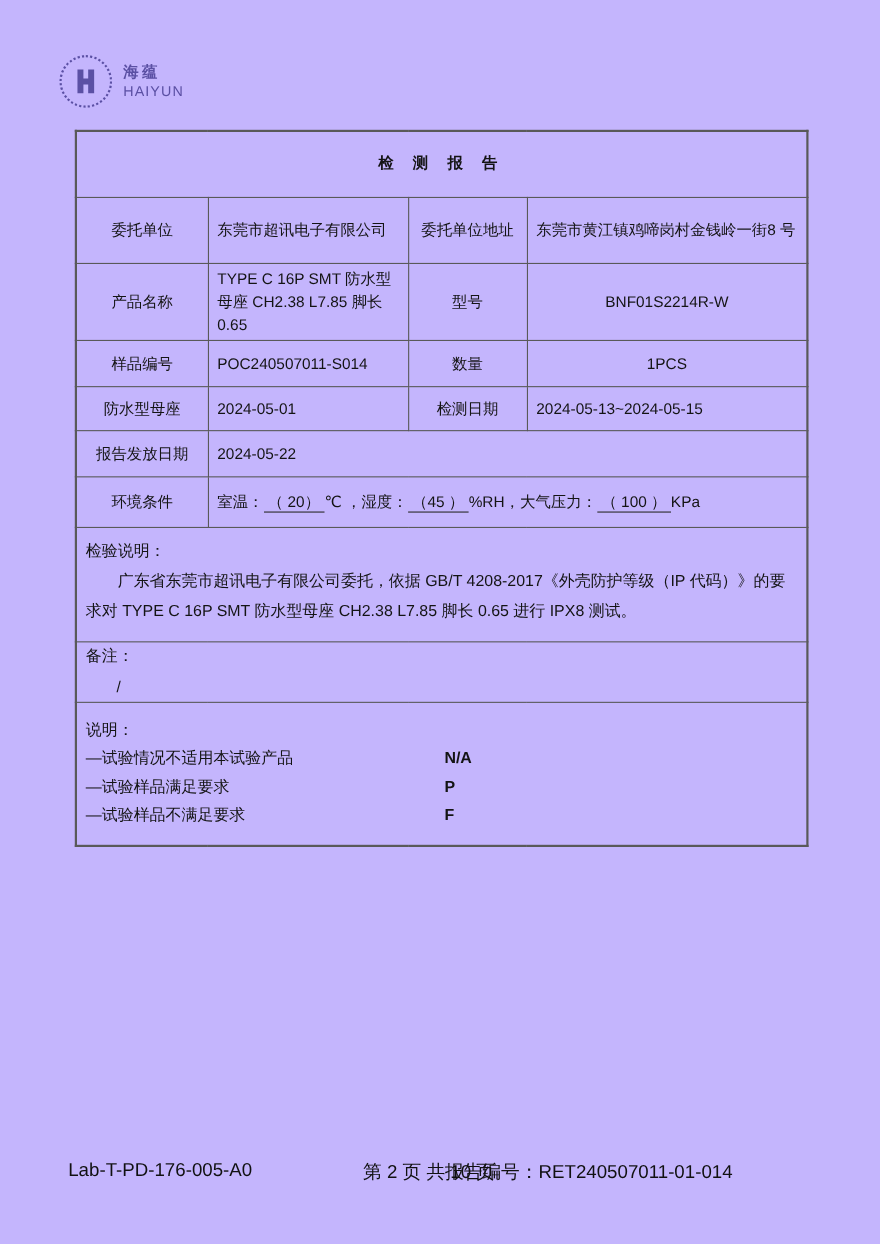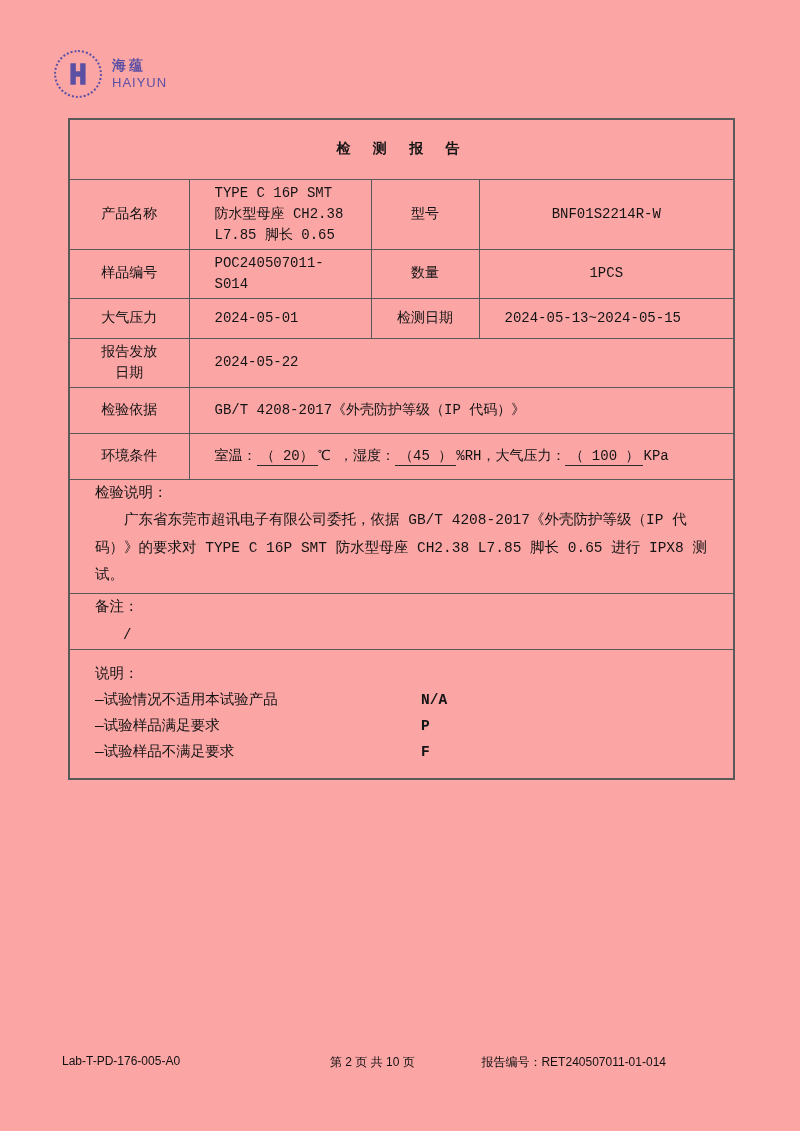--- a/index.html
+++ b/index.html
@@ -1,42 +1,42 @@
 <!DOCTYPE html>
 <html><head>
 <meta charset="utf-8">
 <style>
   * { margin:0; padding:0; box-sizing:border-box; }
   html,body { background:#ffffff; }
   body {
     width:800px; height:1131px; position:relative; overflow:hidden;
     font-family:"Liberation Sans","DejaVu Sans",sans-serif; color:#141414;
   }
-  .page { position:absolute; inset:0; background:#fca5a5; }
+  .page { position:absolute; inset:0; background:#c4b5fd; }
 
   
   .logo { position:absolute; left:54px; top:50px; display:flex; align-items:center; gap:10px; }
   .logo-circle {
     width:48px; height:48px; border:2px dotted #5b50a4; border-radius:50%;
     display:flex; align-items:center; justify-content:center;
   }
   .logo-circle svg { width:26px; height:26px; }
   .logo-text { display:flex; flex-direction:column; line-height:1.25; }
   .logo-cn { color:#5b50a4; font-size:14px; font-weight:bold; letter-spacing:3px; }
   .logo-en { color:#5b50a4; font-size:13px; letter-spacing:1px; }
 
   
   table.report {
     position:absolute; left:68px; top:118px; width:665px;
     border-collapse:collapse; table-layout:fixed;
     border:2px solid #595959;
   }
   table.report td {
-    border:1px solid #595959; font-size:14px; padding:3px 25px;
-    vertical-align:middle; word-break:break-word; line-height:1.5;font-family:Liberation Mono, monospace;
+    border:1px solid #595959; font-size:14px; padding:3px 8px;
+    vertical-align:middle; word-break:break-word; line-height:1.5;
   }
   td.title-cell {
     text-align:center; font-weight:bold; font-size:23px; letter-spacing:7px;
     font-family:"Liberation Serif","DejaVu Serif",serif;
   }
   td.lab { text-align:center; }
   td.val { text-align:left; }
   td.val.center { text-align:center; }
   .rh60 td{height:60px} .rh54 td{height:54px} .rh42 td{height:42px}
   .rh40 td{height:40px} .rh46 td{height:46px}
@@ -46,21 +46,21 @@
   td.sec .sec-head { font-size:14.5px; }
   td.sec p.sec-body { text-indent:2em; line-height:1.9; margin-top:3px; font-size:14.5px; }
   td.sec .remark-val { margin-left:2em; margin-top:6px; }
 
   .legend-line { position:relative; margin-top:4px; font-size:14.5px; }
   .legend-code { position:absolute; left:326px; top:0; font-weight:bold; }
 
   .uline { border-bottom:1px solid #2a2a2a; padding:0 4px; display:inline-block; line-height:1.25; }
 
   
-  .footer { position:absolute; left:0; top:1054px; width:728px; height:20px; font-size:12px; color:#111; }
+  .footer { position:absolute; left:0; top:1054px; width:728px; height:20px; font-size:17px; color:#111; }
   .footer .f-left { position:absolute; left:62px; }
   .footer .f-center { position:absolute; left:330px; }
   .footer .f-right { position:absolute; right:62px; }
 </style>
 </head>
 <body>
 
 <div class="page">
 
   <div class="logo">
@@ -81,52 +81,54 @@
         <col style="width:182px">
         <col style="width:108px">
         <col style="width:255px">
     </colgroup>
 
     <tbody>
         <tr class="rh60">
       <td colspan="4" class="title-cell">检 测 报 告</td>
     </tr>
 
+    <tr class="rh60">
+      <td class="lab">委托单位</td>
+      <td class="val">东莞市超讯电子有限公司</td>
+      <td class="lab">委托单位地址</td>
+      <td class="val">东莞市黄江镇鸡啼岗村金钱岭一街8 号</td>
+    </tr>
 
     <tr class="rh54">
       <td class="lab">产品名称</td>
       <td class="val">TYPE C 16P SMT 防水型母座 CH2.38 L7.85 脚长 0.65</td>
       <td class="lab">型号</td>
       <td class="val center">BNF01S2214R-W</td>
     </tr>
 
     <tr class="rh42">
       <td class="lab">样品编号</td>
       <td class="val">POC240507011-S014</td>
       <td class="lab">数量</td>
       <td class="val center">1PCS</td>
     </tr>
 
 
     <tr class="rh40">
-      <td class="lab">大气压力</td>
+      <td class="lab">防水型母座</td>
       <td class="val">2024-05-01</td>
       <td class="lab">检测日期</td>
       <td class="val">2024-05-13~2024-05-15</td>
     </tr>
 
     <tr class="rh42">
       <td class="lab">报告发放日期</td>
       <td class="val" colspan="3">2024-05-22</td>
     </tr>
 
-    <tr class="rh46">
-      <td class="lab">检验依据</td>
-      <td class="val" colspan="3">GB/T 4208-2017《外壳防护等级（IP 代码）》</td>
-    </tr>
 
     <tr class="rh46">
       <td class="lab">环境条件</td>
       <td class="val" colspan="3">
         <span>室温：</span><span class="uline">（ 20）</span><span>℃ ，湿度：</span><span class="uline">（45 ）</span><span>%RH，大气压力：</span><span class="uline">（  100  ）</span><span>KPa</span>
       </td>
     </tr>
 
     <tr class="rh104">
       <td class="sec" colspan="4">

